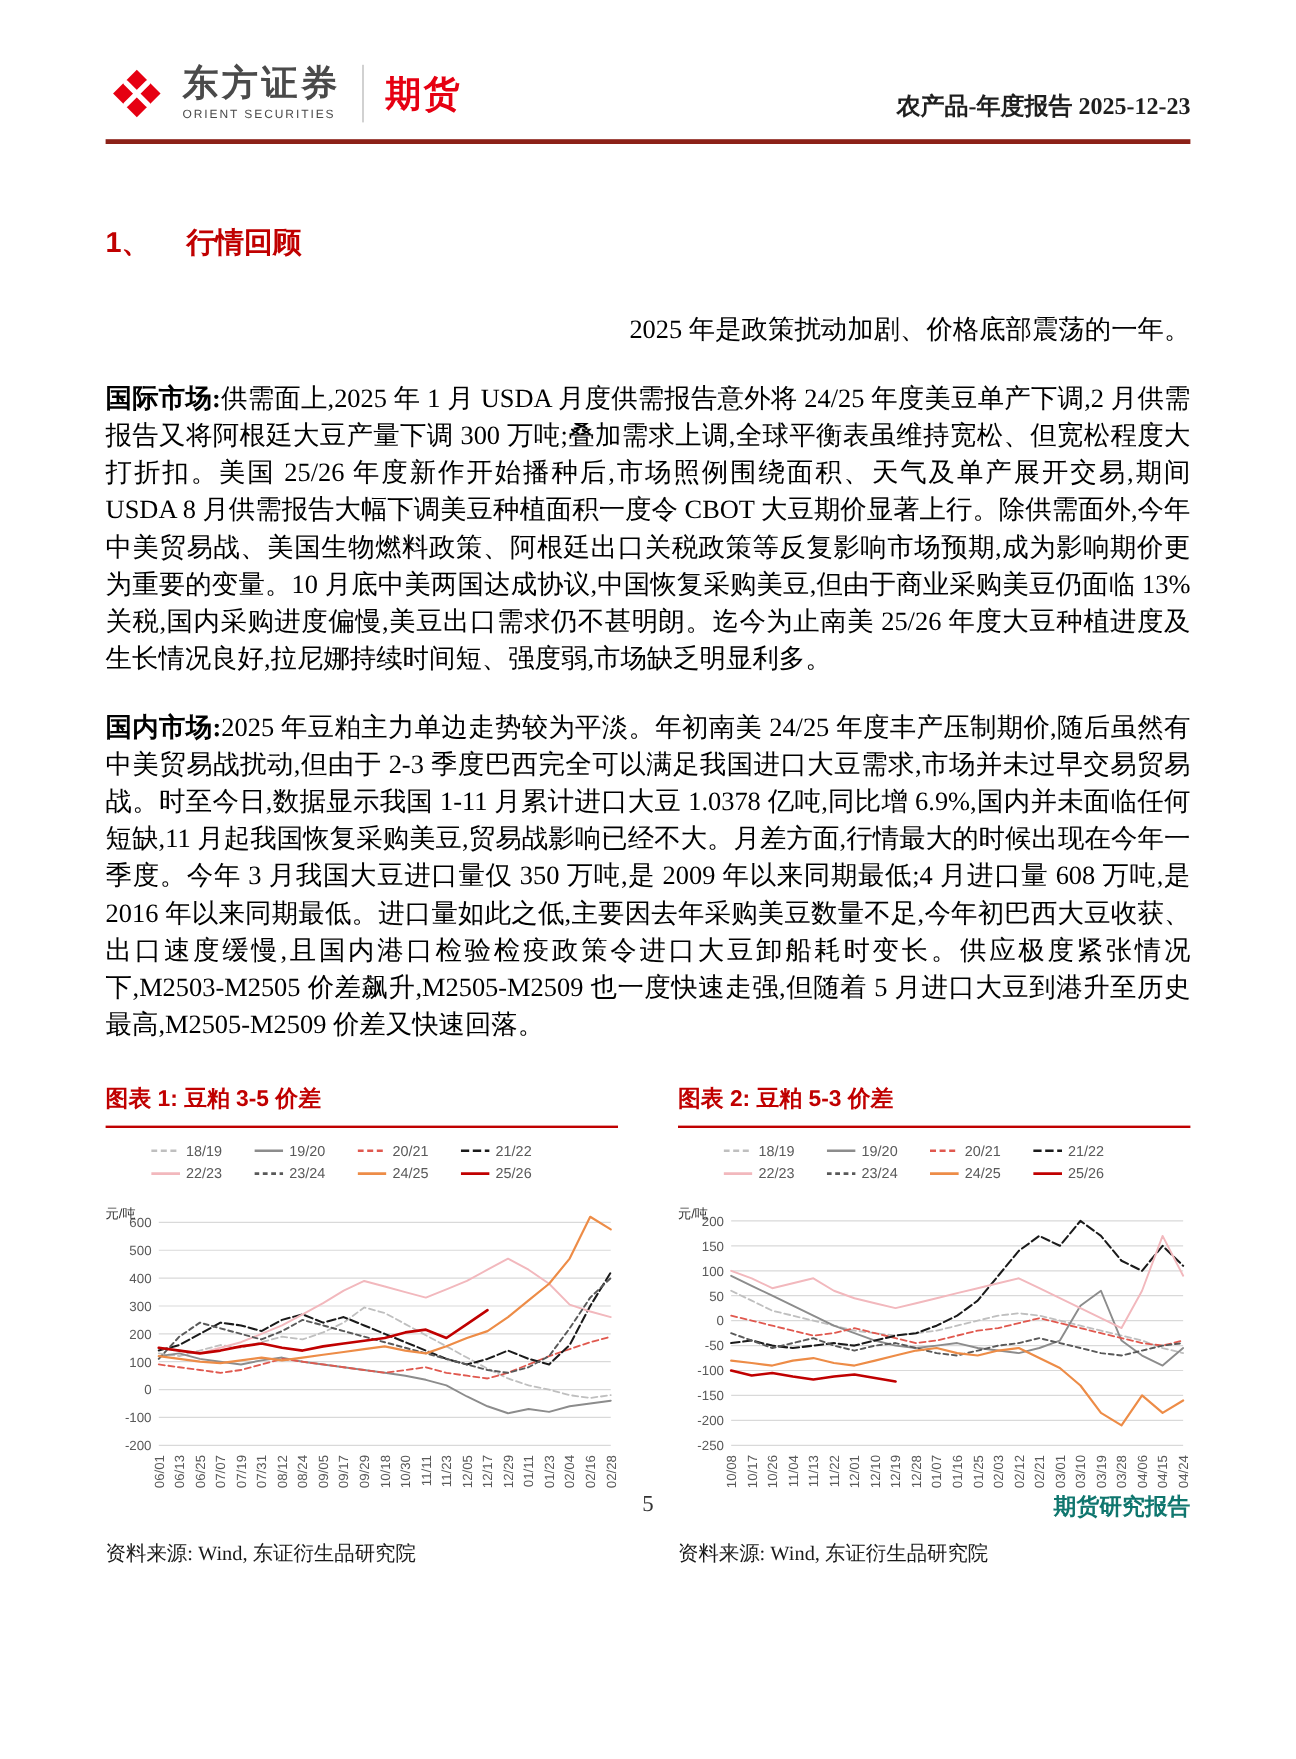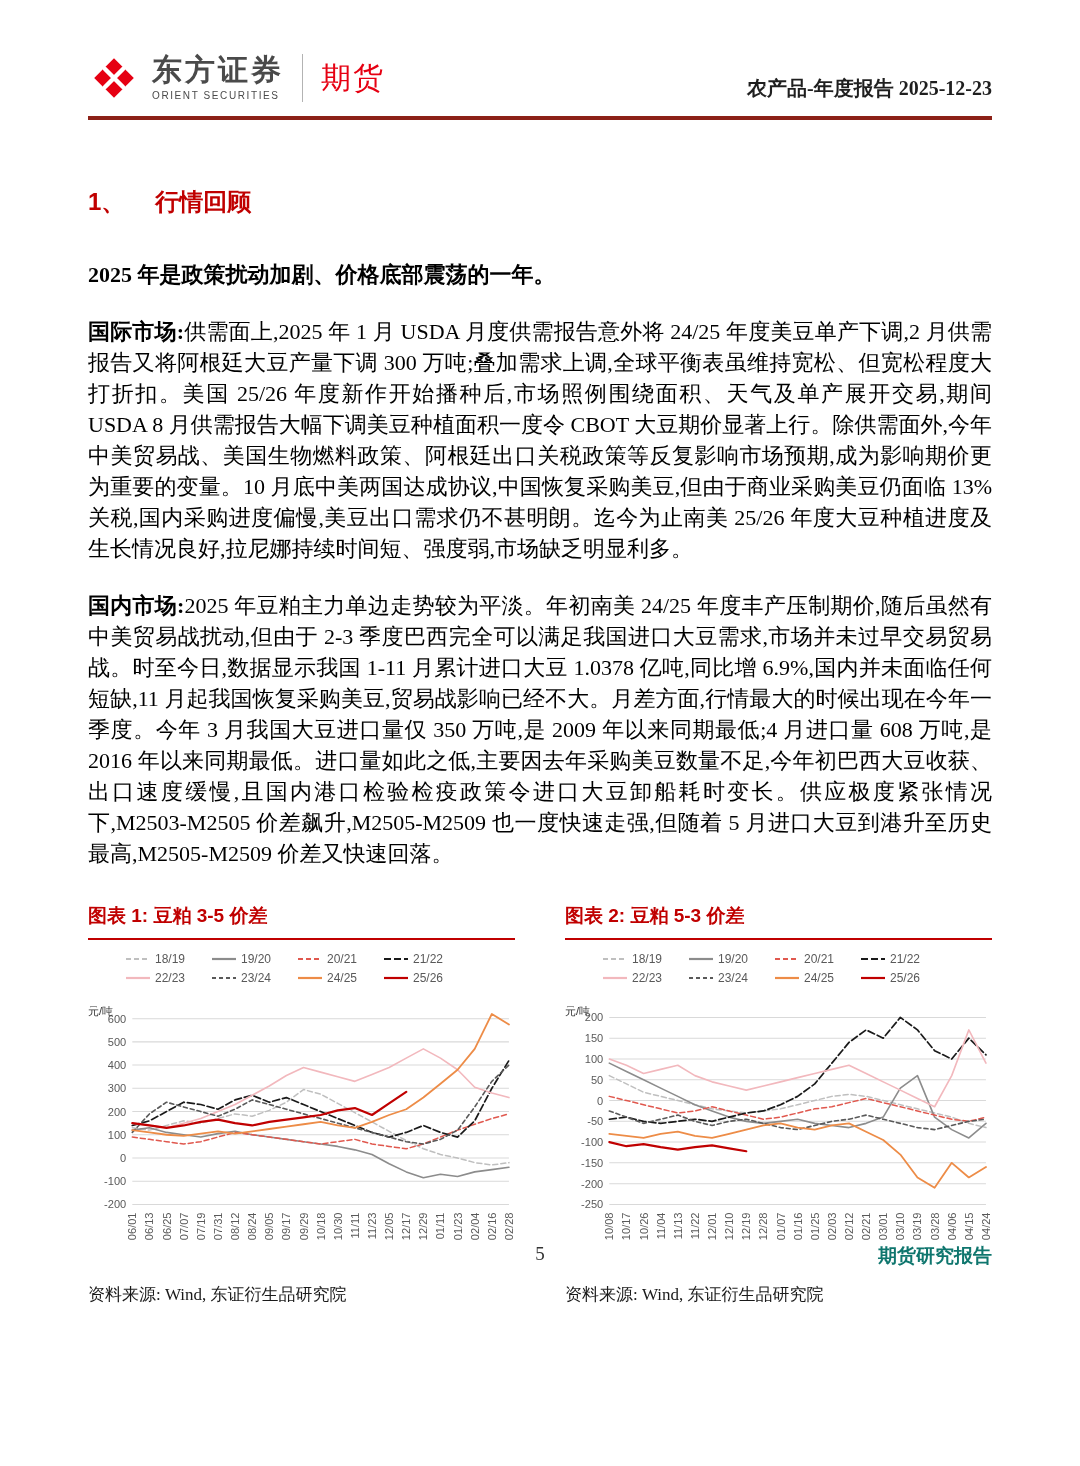--- a/index.html
+++ b/index.html
@@ -19,29 +19,29 @@
   .header{display:flex;justify-content:space-between;align-items:flex-end;margin:52px 88px 0;}
   .brand{display:flex;align-items:center;}
   .logo{width:52px;height:52px;}
   .logo svg{display:block;}
   .brand-text{margin-left:12px;}
   .brand-cn{font-size:30px;font-weight:bold;color:#4a4a4a;letter-spacing:3px;line-height:1;
     font-family:"Liberation Sans",sans-serif;}
   .brand-en{font-size:10px;color:#4a4a4a;letter-spacing:1.6px;margin-top:5px;
     font-family:"Liberation Sans",sans-serif;}
   .brand-divider{width:1px;height:48px;background:#b3b3b3;margin:0 18px;}
-  .division{font-size:30px;font-weight:normal;color:var(--brand-red);letter-spacing:2px;
+  .division{font-size:30px;font-weight:bold;color:var(--brand-red);letter-spacing:2px;
     font-family:"Liberation Sans",sans-serif;}
   .report-type{font-size:20px;font-weight:bold;color:#1f1f1f;padding-bottom:2px;}
   .header-rule{height:4px;background:var(--rule-maroon);margin:12px 88px 0;}
   
   .section-heading{margin:66px 88px 0;font-size:24px;font-weight:bold;color:var(--accent-red);
     font-family:"Liberation Sans",sans-serif;}
   .section-heading .sec-num{margin-right:30px;}
-  .lead{margin:42px 88px 0;font-size:22px;font-weight:bold;}
+  .lead{margin:42px 88px 0;font-size:22px;font-weight:normal;text-align:right;}
   .para{margin:26px 88px 0;font-size:22px;line-height:31px;text-align:justify;}
   .para b{font-weight:bold;}
   
   .figures{display:flex;gap:50px;margin:34px 88px 0;}
   .figure{flex:1;min-width:0;}
   .figure-title{color:var(--accent-red);font-weight:bold;font-size:19px;
     font-family:"Liberation Sans",sans-serif;padding-bottom:9px;
     border-bottom:2px solid var(--accent-red);}
   .chart{position:relative;margin-top:12px;}
   .legend{display:flex;flex-wrap:wrap;padding-left:38px;row-gap:5px;}

